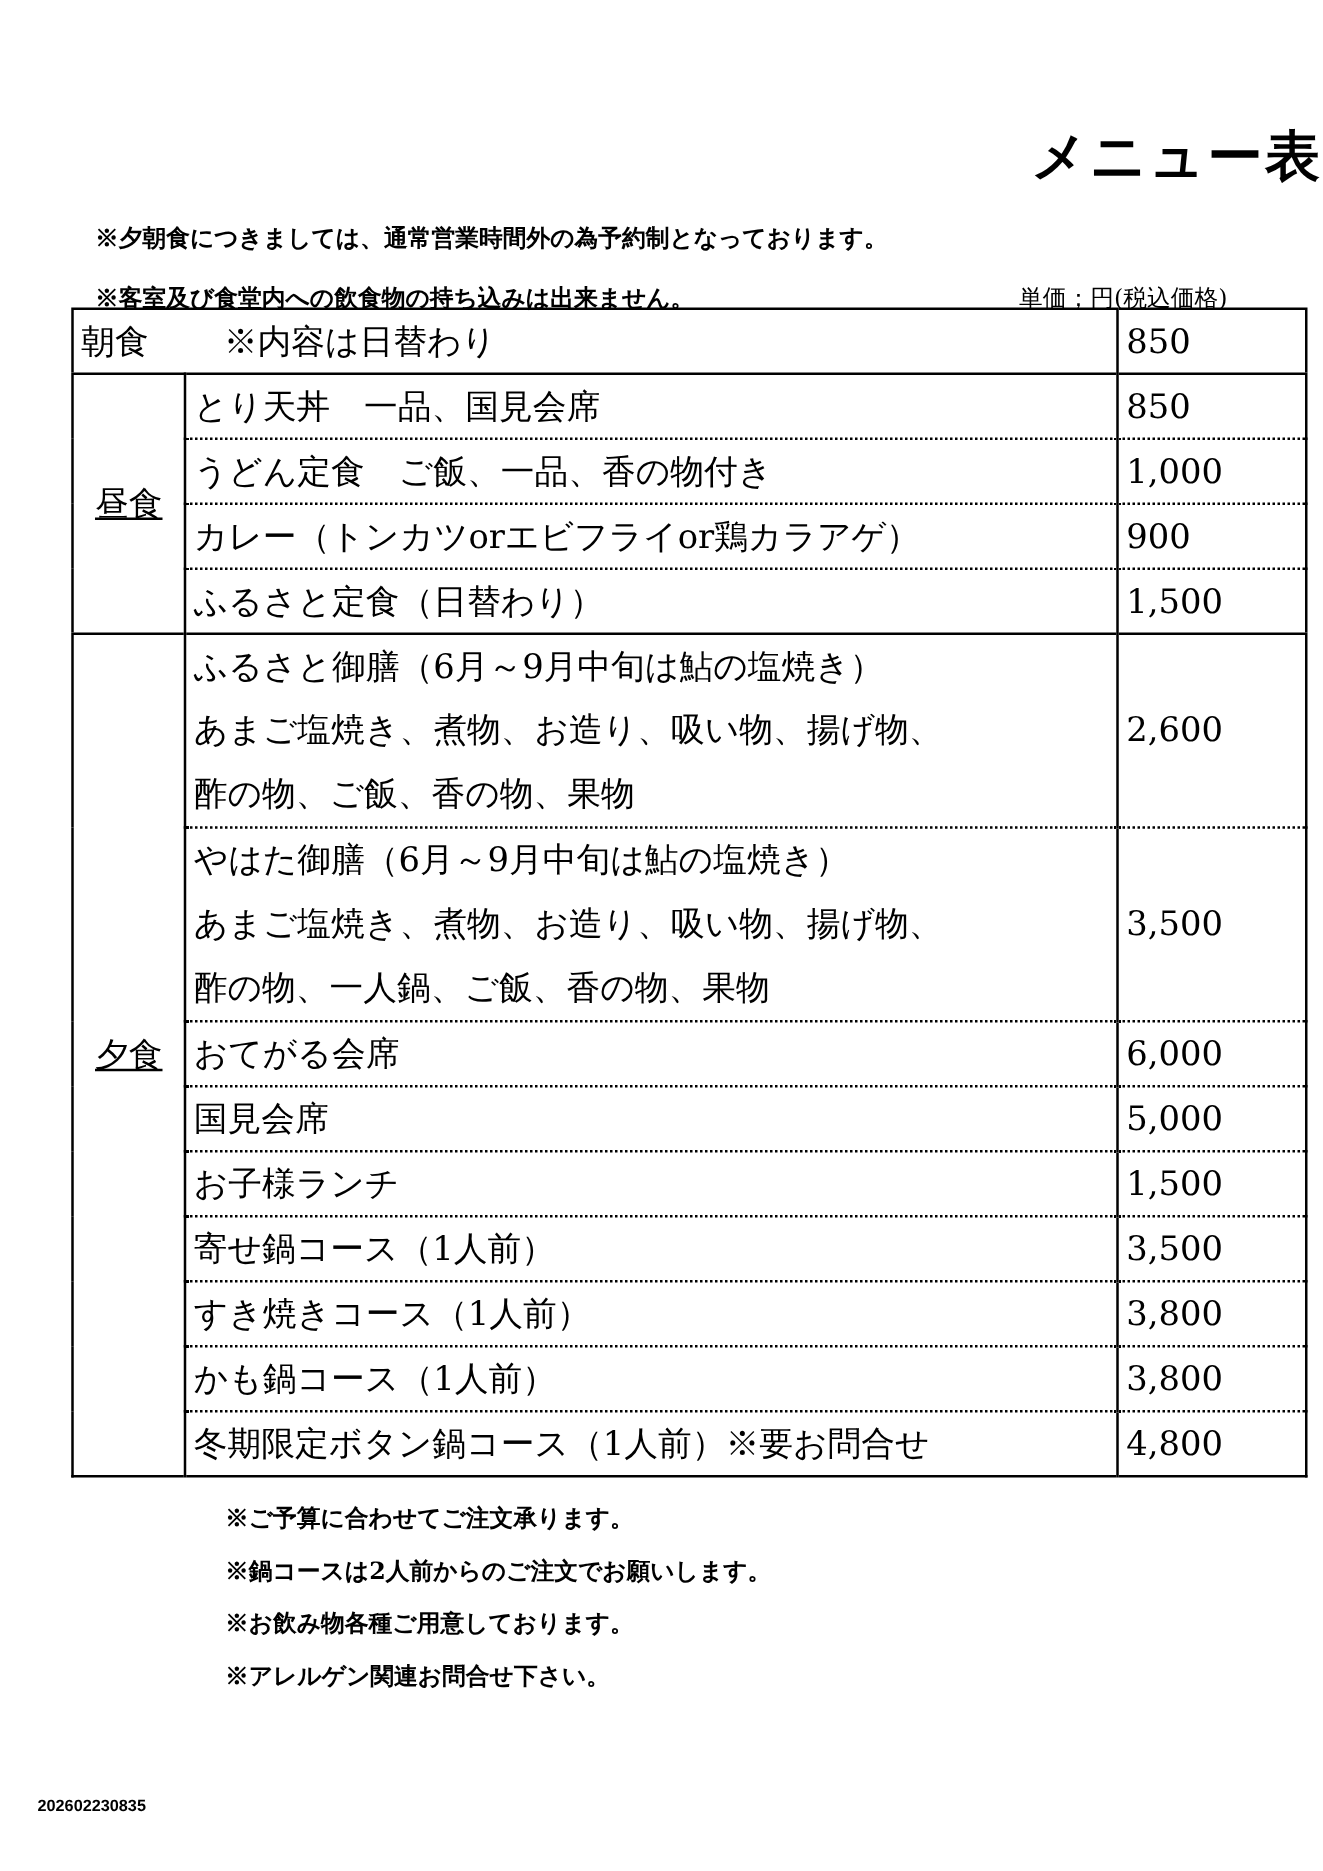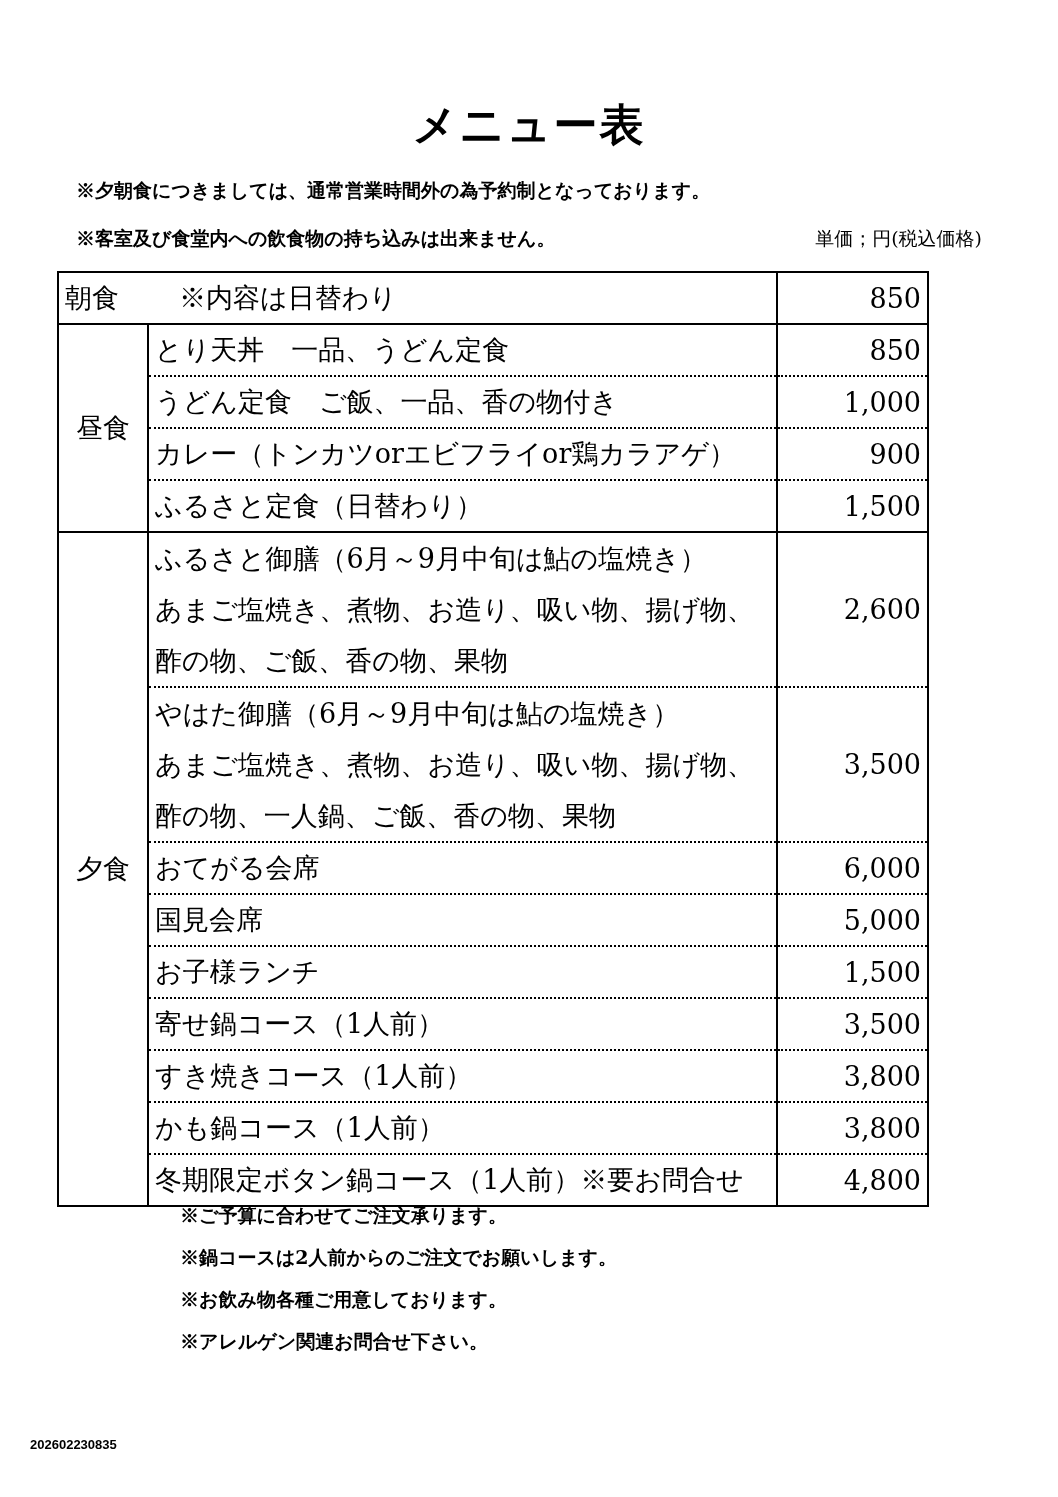--- a/index.html
+++ b/index.html
@@ -1,28 +1,28 @@
 <!DOCTYPE html>
 <html><head>
 <meta charset="utf-8">
 <style>
   html, body { margin:0; padding:0; background:#ffffff; }
   body { width:1058px; height:1497px; position:relative; overflow:hidden;
          font-family:"DejaVu Serif","Liberation Serif",serif; color:#000; }
-  .title { position:absolute; top:96px; left:0; width:1058px; text-align:center;
+  .title { position:absolute; top:96px; left:0; width:1058px; text-align:right;
            font-size:44px; font-weight:bold; letter-spacing:2px; }
   .note-top { position:absolute; left:76px; font-size:19px; font-weight:bold; white-space:nowrap; }
   .unit { position:absolute; right:76px; top:226px; font-size:19px; white-space:nowrap; }
-  table.menu { position:absolute; left:57px; top:271px; width:872px;
+  table.menu { position:absolute; left:57px; top:246px; width:989px;
                border-collapse:collapse; border:2px solid #000; }
   table.menu td { padding:0 6px; font-size:27px; height:50px; vertical-align:middle;
                   white-space:nowrap; }
-  td.cat { width:76px; border-right:2px solid #000; text-align:center; }
+  td.cat { width:76px; border-right:2px solid #000; text-align:center;text-decoration:underline; }
   td.item { border-top:2px dotted #000; }
-  td.price { width:137px; border-left:2px solid #000; text-align:right; border-top:2px dotted #000; }
+  td.price { width:137px; border-left:2px solid #000; text-align:left; border-top:2px dotted #000; }
   tr.group-start td { border-top:2px solid #000; }
   td.cat-breakfast { text-align:left; padding-left:20px; }
   td.multi { line-height:51px; padding-top:0; padding-bottom:0; }
   .footnotes { position:absolute; left:150px; top:1200px;margin-left:30px; }
   .footnotes div { font-size:19px; font-weight:bold; height:42px; line-height:30px; white-space:nowrap; }
   .stamp { position:absolute; left:30px; top:1437px; font-family:"Liberation Sans",sans-serif;
            font-size:13px; font-weight:bold; }
   .spacer { display:inline-block; width:60px; }
 </style>
 </head>
@@ -37,21 +37,21 @@
   <tbody>
       <tr class="group-start">
     <td colspan="2" class="cat-breakfast">
       <span>朝食</span><span class="spacer"></span><span>※内容は日替わり</span>
     </td>
     <td class="price">850</td>
   </tr>
 
   <tr class="group-start">
     <td class="cat" rowspan="4">昼食</td>
-    <td class="item">とり天丼　一品、うどん定食</td>
+    <td class="item">とり天丼　一品、国見会席</td>
     <td class="price">850</td>
   </tr>
   <tr>
     <td class="item">うどん定食　ご飯、一品、香の物付き</td>
     <td class="price">1,000</td>
   </tr>
   <tr>
     <td class="item">カレー（トンカツorエビフライor鶏カラアゲ）</td>
     <td class="price">900</td>
   </tr>

